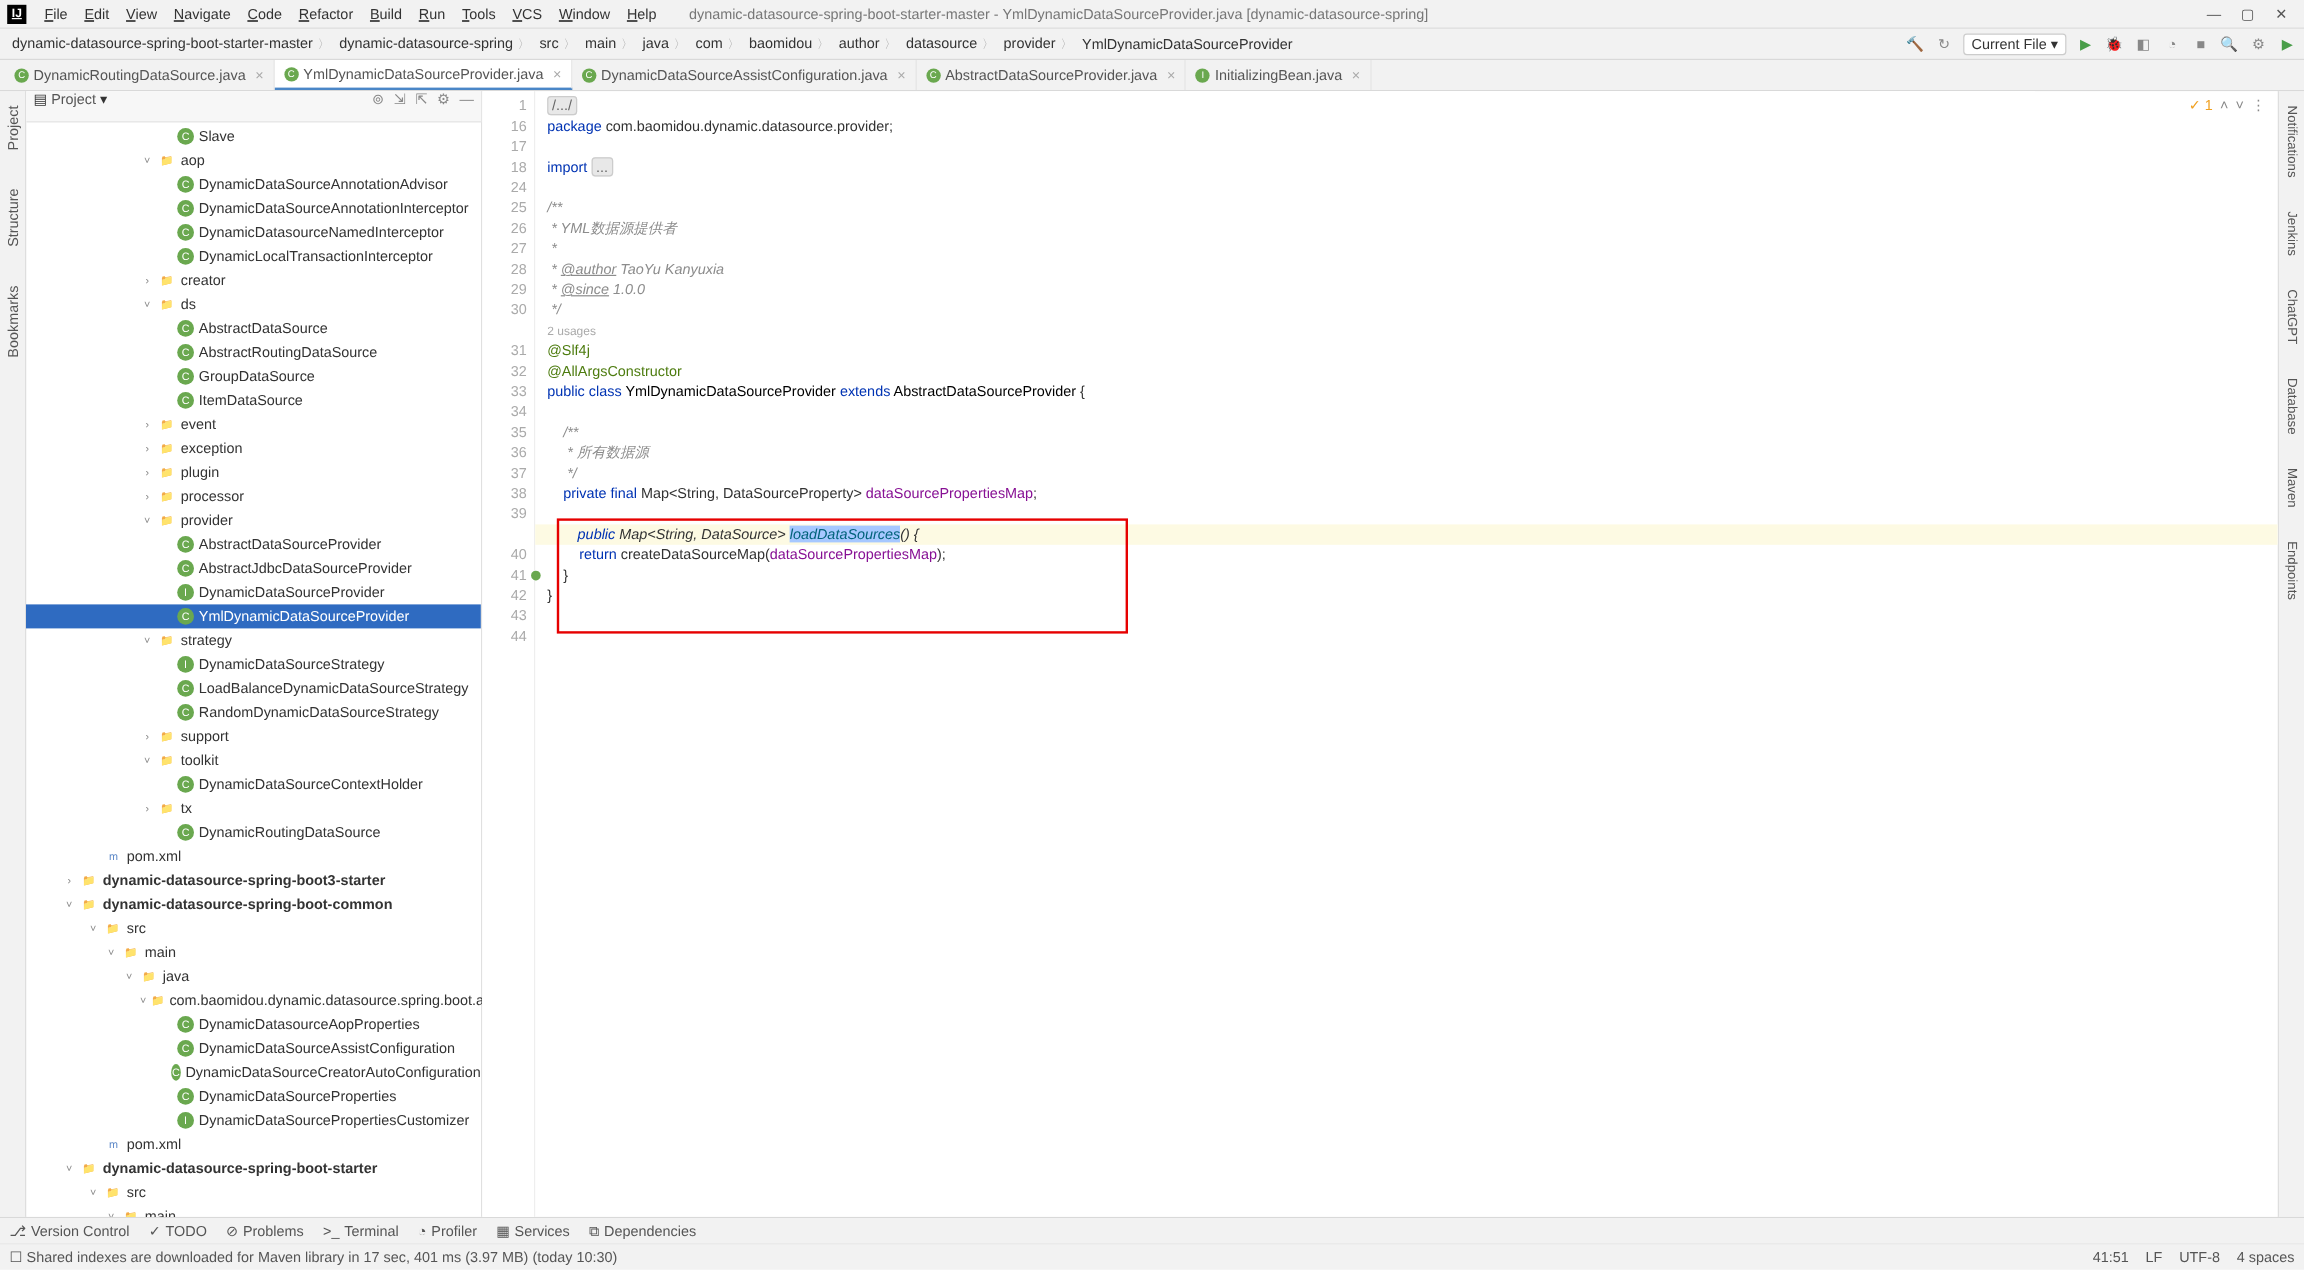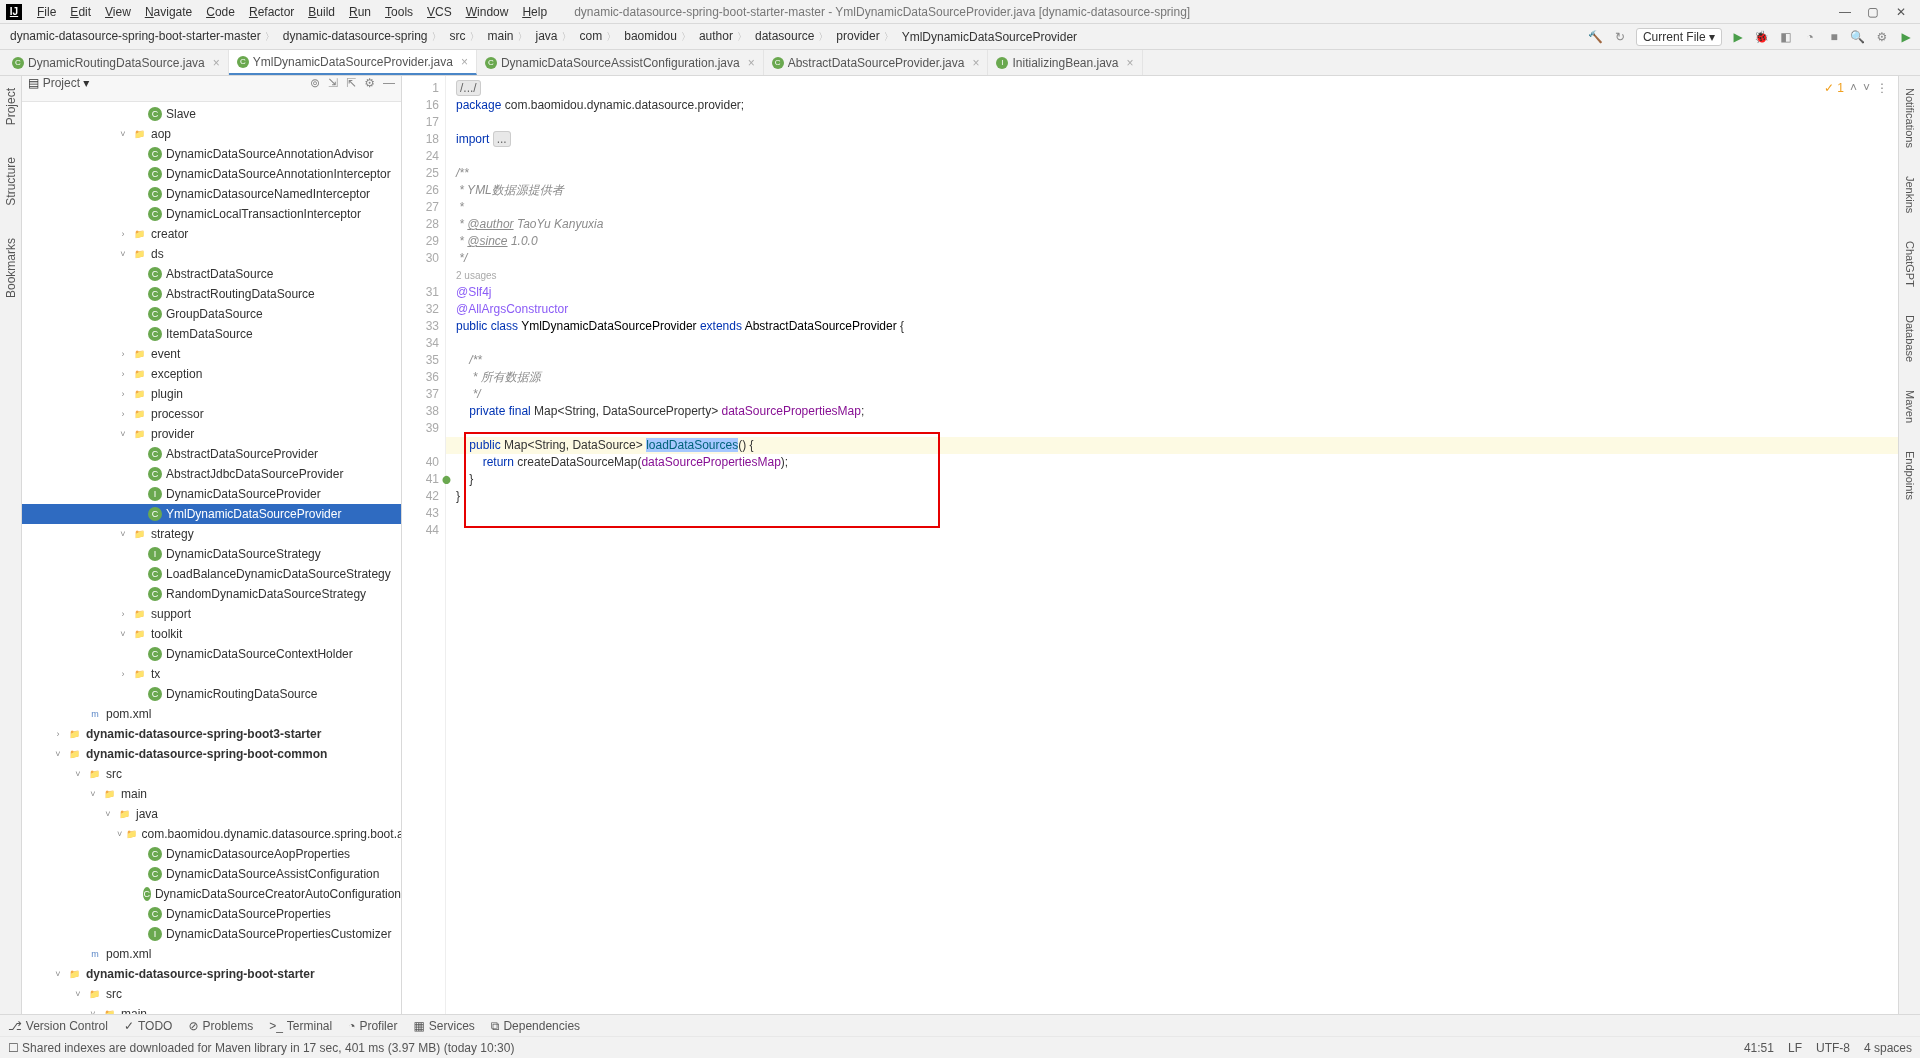--- a/index.html
+++ b/index.html
@@ -53,31 +53,31 @@
 
 .editor { flex: 1; background: #fff; display: flex; position: relative; }
 .gutter { width: 44px; background: #fff; border-right: 1px solid #eee; text-align: right; padding: 4px 6px 0 0; color: #aaa; font-family: "JetBrains Mono", Consolas, monospace; font-size: 12px; line-height: 17px; }
 .gutter .ln { height: 17px; }
 .gutter .ln.gm { position: relative; }
 .gutter .ln.gm::after { content: "⬤"; color: #6aa84f; font-size: 8px; position: absolute; right: -12px; }
 .code { flex: 1; padding: 4px 0 0 10px; font-family: "JetBrains Mono", Consolas, monospace; font-size: 12px; line-height: 17px; position: relative; }
 .code .line { height: 17px; white-space: pre; }
 .kw { color: #0033b3; }
 .cmt { color: #8c8c8c; font-style: italic; }
-.ann { color: #8b5cf6; }
+.ann { color: #4d7c0f; }
 .fld { color: #871094; }
 .typ { color: #000; }
 .mth { color: #00627a; }
 .usage { color: #aaa; font-size: 10px; font-style: normal; }
 .hl-sel { background: #a6c8ff; }
 .fold { background: #e8e8e8; border: 1px solid #ccc; border-radius: 3px; padding: 0 3px; font-style: normal; color: #666; }
 .redbox { position: absolute; border: 2px solid #e60000; pointer-events: none; }
 .edtools { position: absolute; top: 4px; right: 10px; display: flex; gap: 6px; align-items: center; color: #888; }
 .edtools .warn { color: #f0a020; }
-.line.current { background: #fdfae3; margin-left: -10px; padding-left: 10px; width: calc(100% + 10px); }
+.line.current { background: #fdfae3; margin-left: -10px; padding-left: 22px; width: calc(100% + 10px); font-style: italic; }
 
 .bottombar { height: 22px; background: #f2f2f2; border-top: 1px solid #d9d9d9; display: flex; align-items: center; padding: 0 8px; gap: 16px; }
 .bottombar .btn { display: flex; align-items: center; gap: 4px; color: #555; }
 .statusbar { height: 22px; background: #f2f2f2; border-top: 1px solid #e8e8e8; display: flex; align-items: center; padding: 0 8px; color: #555; }
 .statusbar .right { margin-left: auto; display: flex; gap: 14px; }
 </style>
 </head>
 <body>
 
 <div class="menubar">

